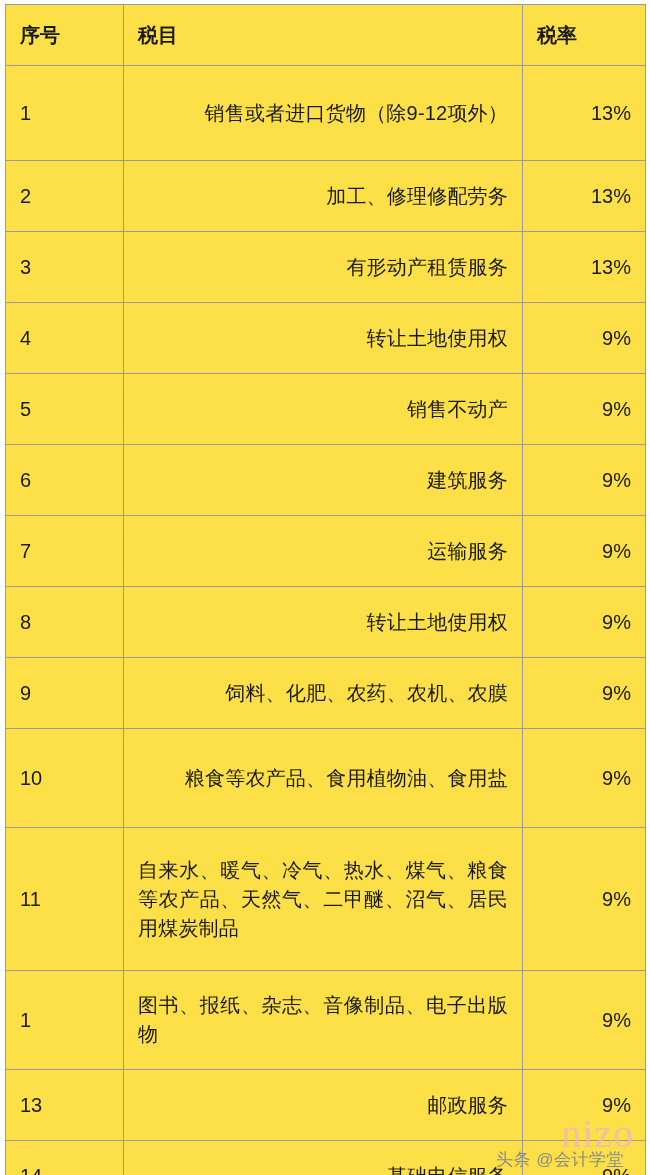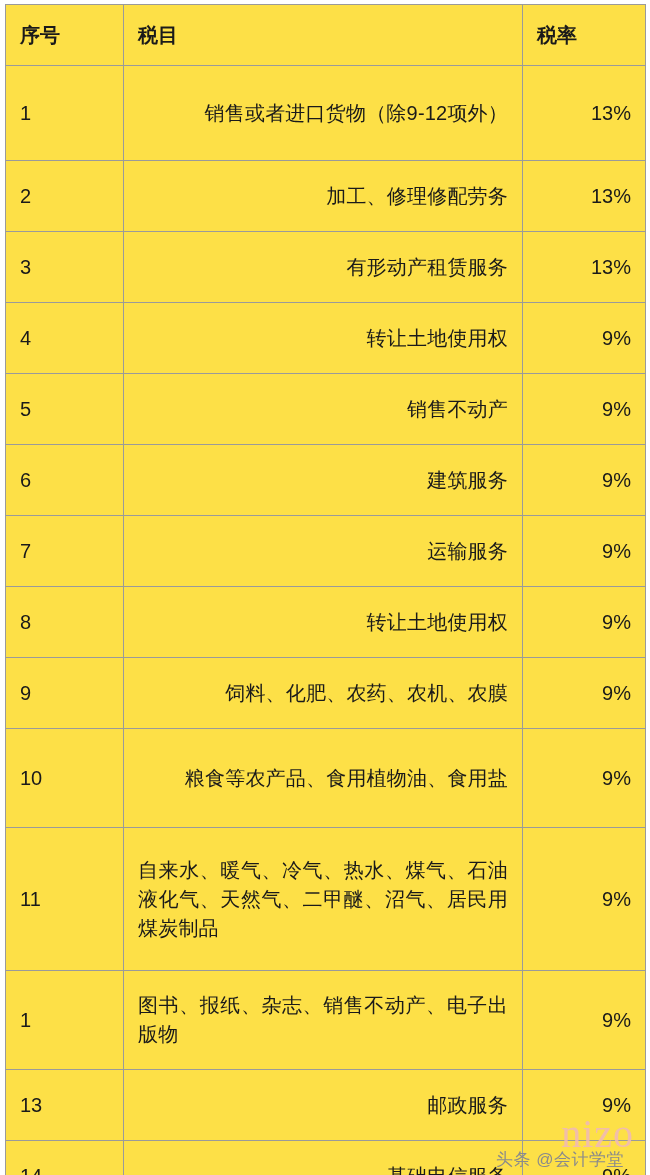--- a/index.html
+++ b/index.html
@@ -172,27 +172,27 @@
       </tr>
 
       <tr class="row-h2">
         <td class="col-no">10</td>
         <td class="col-item">粮食等农产品、食用植物油、食用盐</td>
         <td class="col-rate">9%</td>
       </tr>
 
       <tr class="row-h3">
         <td class="col-no">11</td>
-        <td class="col-item justify">自来水、暖气、冷气、热水、煤气、石油液化气、天然气、二甲醚、沼气、居民用煤炭制品</td>
+        <td class="col-item justify">自来水、暖气、冷气、热水、煤气、粮食等农产品、天然气、二甲醚、沼气、居民用煤炭制品</td>
         <td class="col-rate">9%</td>
       </tr>
 
       <tr class="row-h2">
         <td class="col-no">1</td>
-        <td class="col-item justify">图书、报纸、杂志、销售不动产、电子出版物</td>
+        <td class="col-item justify">图书、报纸、杂志、音像制品、电子出版物</td>
         <td class="col-rate">9%</td>
       </tr>
 
       <tr class="row-h-std">
         <td class="col-no">13</td>
         <td class="col-item">邮政服务</td>
         <td class="col-rate">9%</td>
       </tr>
 
       <tr class="row-h-std">

